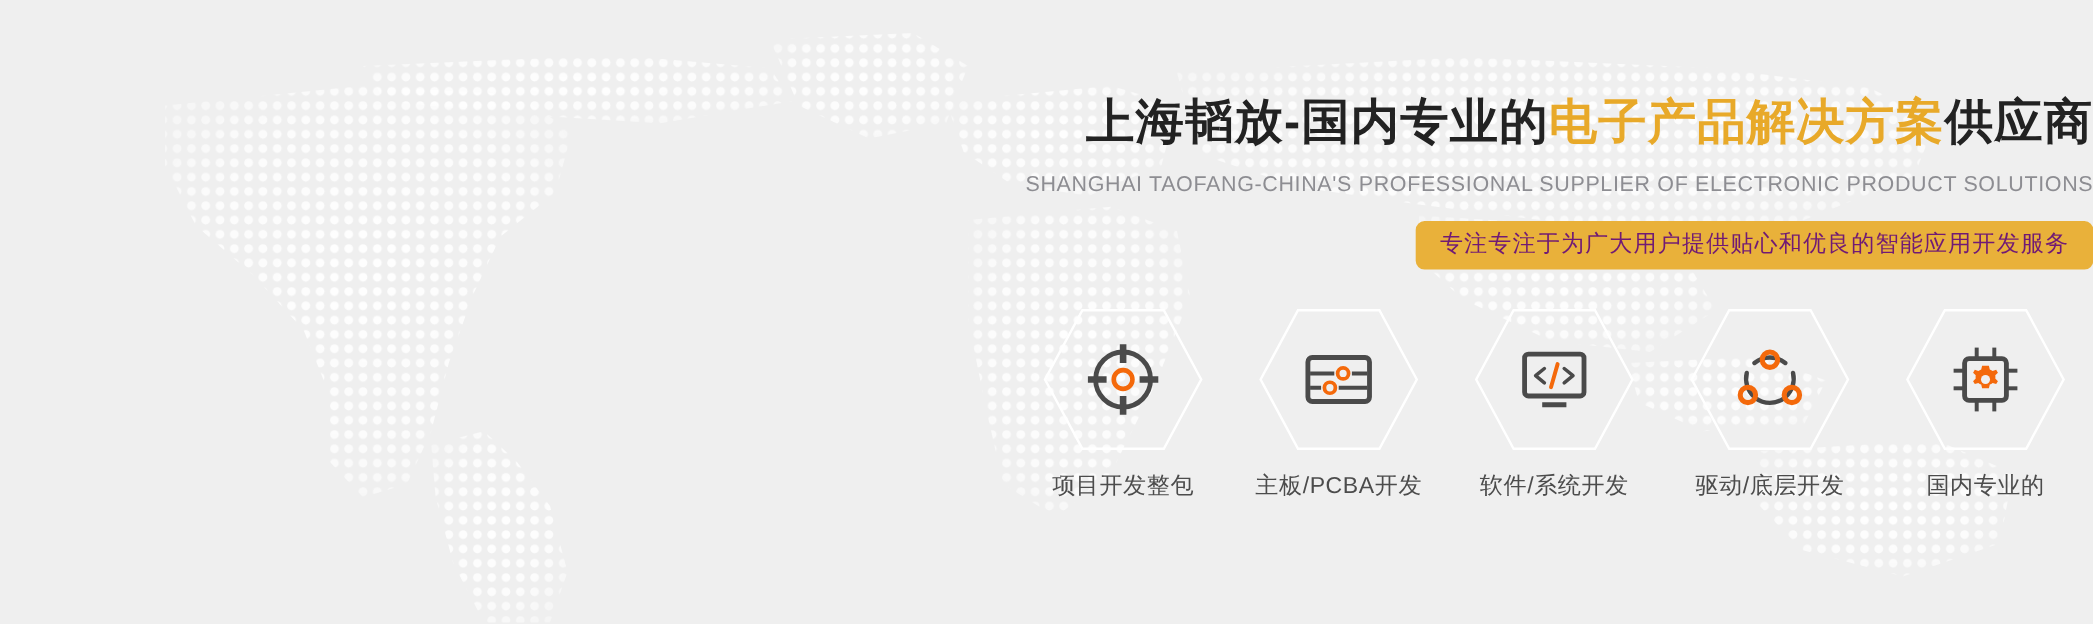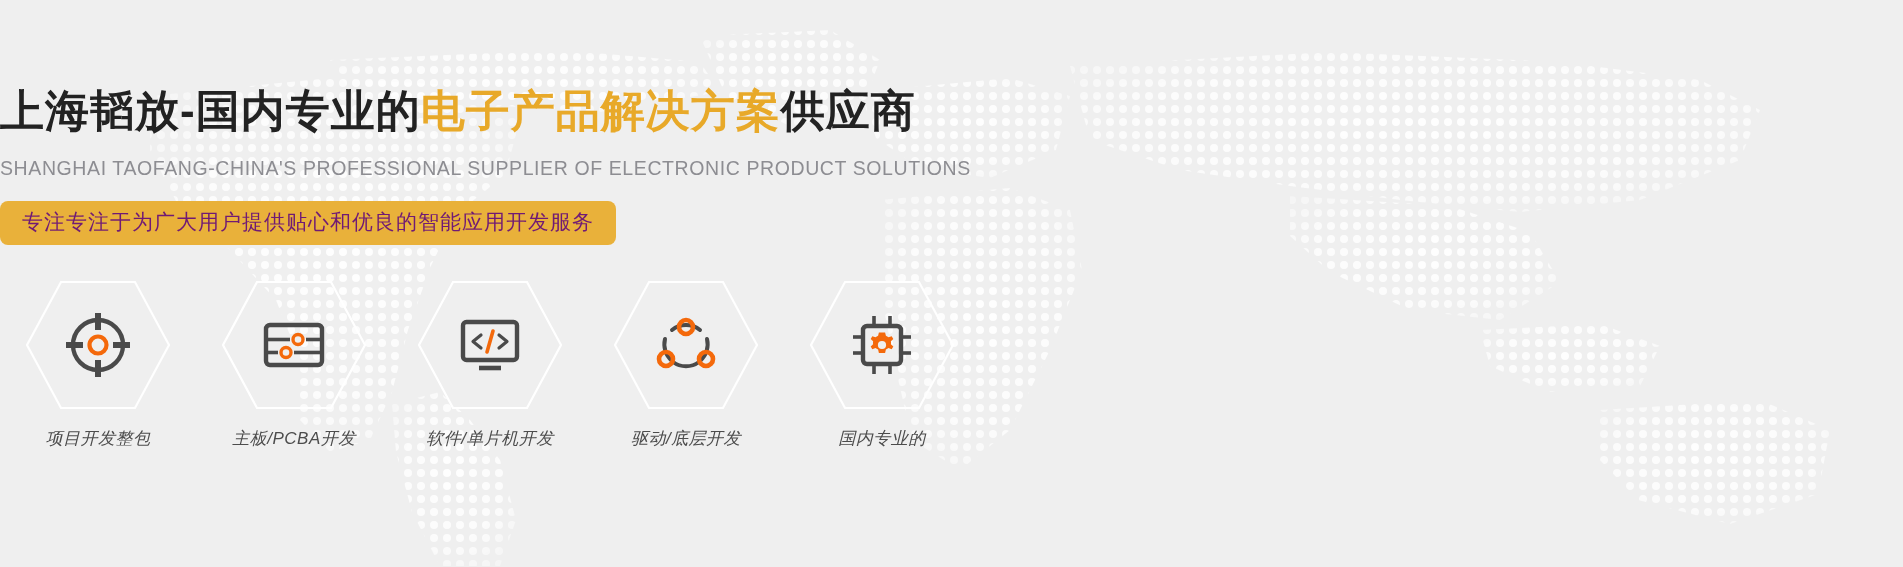--- a/index.html
+++ b/index.html
@@ -33,21 +33,21 @@
   }
 
   
   #content {
     position: relative;
     z-index: 3;
     width: 100%;
     height: 100%;
     display: flex;
     flex-direction: column;
-    align-items: flex-start;
+    align-items: flex-end;
   }
 
   .headline {
     margin-top: 88px;
     font-size: 44px;
     font-weight: bold;
     letter-spacing: 1px;
     line-height: 1.05;
     white-space: nowrap;
     color: #222222;
@@ -111,25 +111,24 @@
   }
   .hex-box .glyph {
     position: relative;
     width: 72px;
     height: 72px;
     z-index: 2;
   }
 
   .service-label {
     margin-top: 16px;
-    font-size: 17px;
+    font-size: 21px;
     color: #4c4c4c;
     white-space: nowrap;
     letter-spacing: 0.5px;
-    font-style: italic;
   }
 </style>
 </head>
 <body>
 
 <div id="banner">
 
   <svg id="map-layer" viewBox="0 0 1903 567" preserveAspectRatio="xMidYMid slice" aria-hidden="true">
     <defs>
       <pattern id="dotgrid" x="0" y="0" width="13" height="13" patternUnits="userSpaceOnUse">
@@ -222,21 +221,21 @@
             <polygon points="37,3 111,3 145,66 111,129 37,129 3,66" fill="none" stroke="#ffffff" stroke-width="2.2"></polygon>
           </svg>
           <svg class="glyph" viewBox="0 0 72 72">
             <rect x="9" y="13" width="54" height="38" rx="3.5" ry="3.5" fill="none" stroke="#4a4a4a" stroke-width="4.4"></rect>
             <line x1="25" y1="59" x2="47" y2="59" stroke="#4a4a4a" stroke-width="4.6"></line>
             <polyline points="27,26 19,32.5 27,39" fill="none" stroke="#4a4a4a" stroke-width="3.2" stroke-linecap="round" stroke-linejoin="round"></polyline>
             <polyline points="45,26 53,32.5 45,39" fill="none" stroke="#4a4a4a" stroke-width="3.2" stroke-linecap="round" stroke-linejoin="round"></polyline>
             <line x1="39" y1="22" x2="33" y2="43" stroke="#f4690b" stroke-width="3.6" stroke-linecap="round"></line>
           </svg>
         </div>
-        <div class="service-label">软件/单片机开发</div>
+        <div class="service-label">软件/系统开发</div>
       </div>
 
       <div class="service">
         <div class="hex-box">
           <svg class="hex-frame" viewBox="0 0 148 132">
             <polygon points="37,3 111,3 145,66 111,129 37,129 3,66" fill="none" stroke="#ffffff" stroke-width="2.2"></polygon>
           </svg>
           <svg class="glyph" viewBox="0 0 72 72">
             <path d="M22,21 A22,22 0 0 1 50,21" fill="none" stroke="#4a4a4a" stroke-width="4" stroke-linecap="round"></path>
             <path d="M15,30 A22,22 0 0 0 22,52" fill="none" stroke="#4a4a4a" stroke-width="4" stroke-linecap="round"></path>

